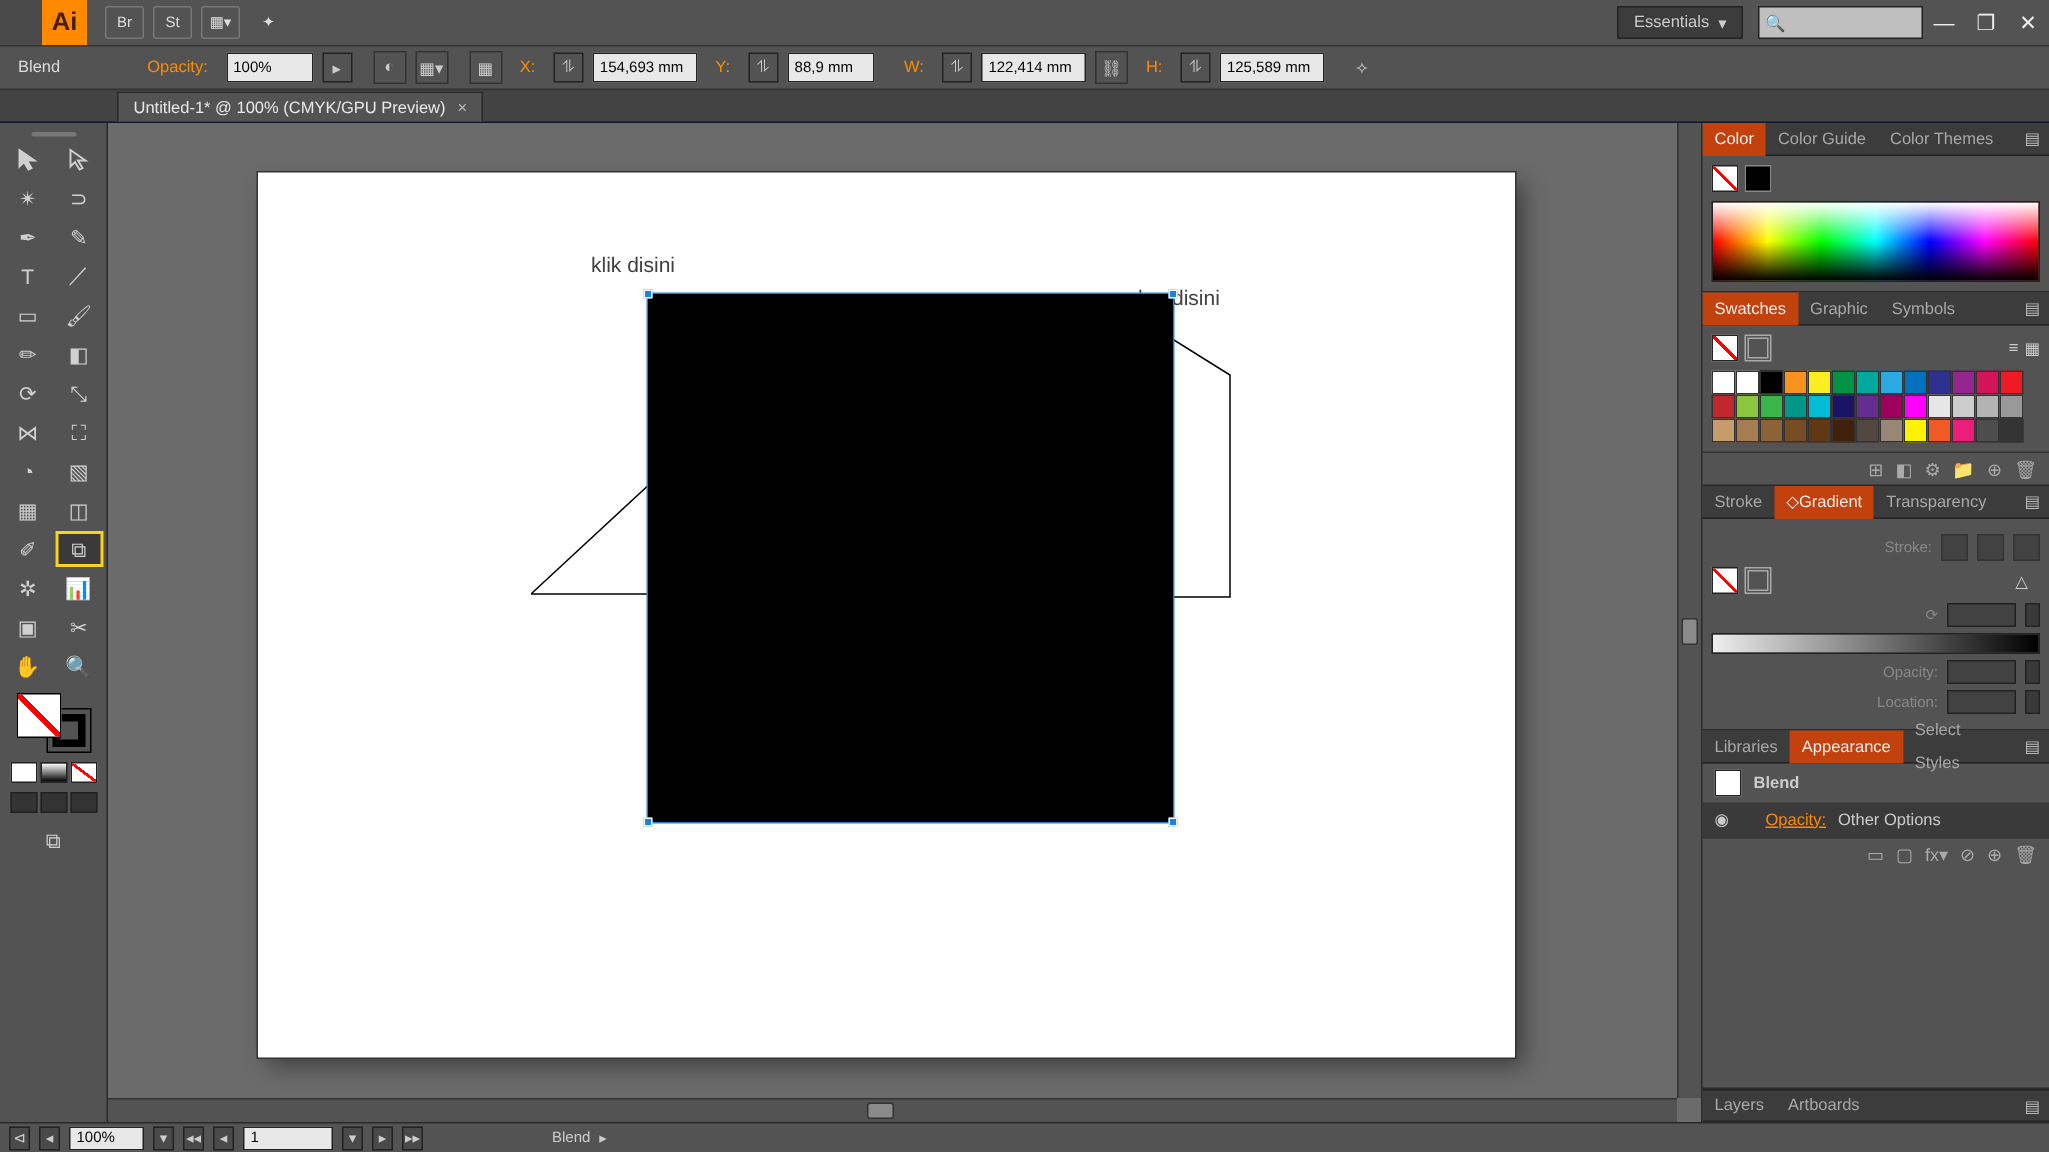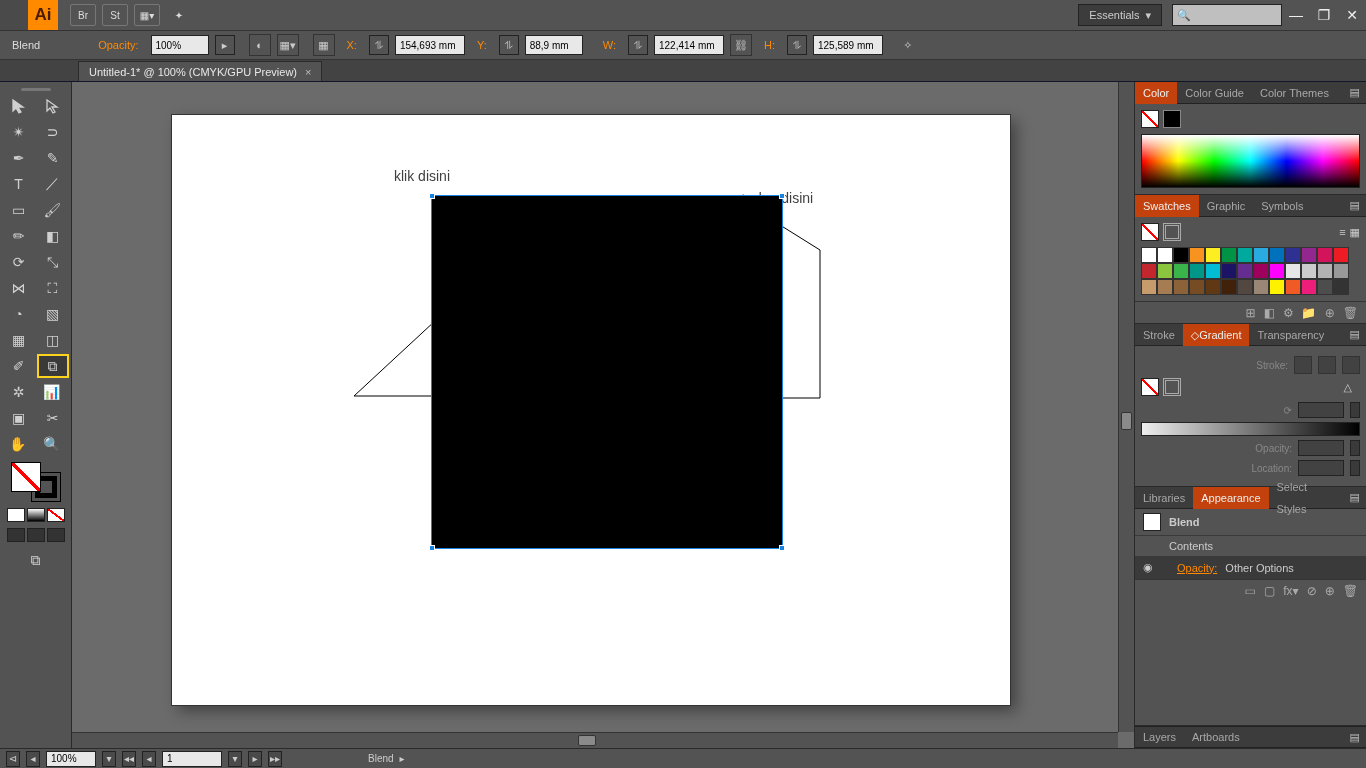--- a/index.html
+++ b/index.html
@@ -372,24 +372,20 @@
         <div class="ptab">Libraries</div>
         <div class="ptab active">Appearance</div>
         <div class="ptab">Select Styles</div>
         <div class="dots">▤</div>
       </div>
       <div class="appearance-list">
         <div class="arow">
             <div class="swatch"></div>
             <span style="font-weight:bold">Blend</span>
           </div>
-        <div class="arow">
-            <span style="width:18px"></span>
-            <span>Contents</span>
-          </div>
         <div class="arow sel">
             <span style="width:4px">◉</span>
             <span style="width:14px"></span>
             <span class="orange">Opacity:</span>
             <span>Other Options</span>
           </div>
       </div>
       <div style="flex:1"></div>
       <div class="panel-foot">
         <span>▭</span>

